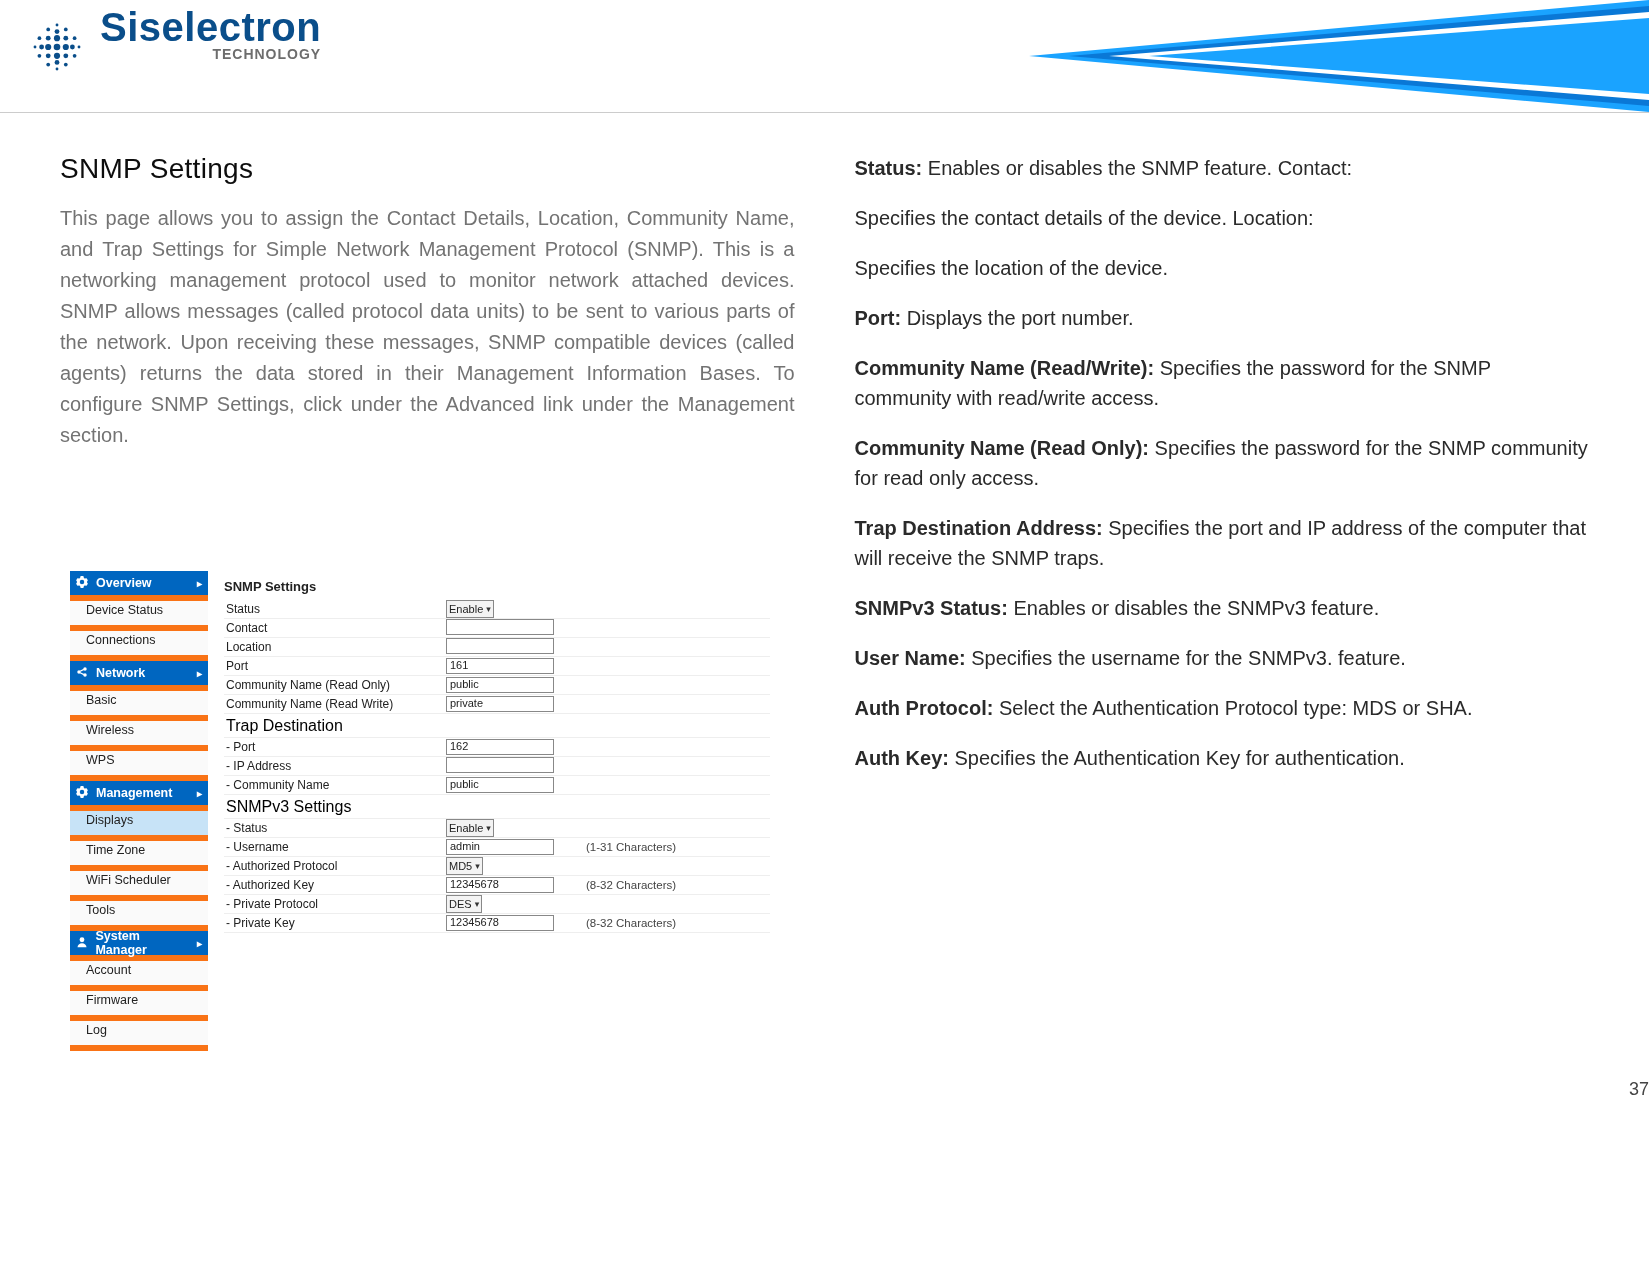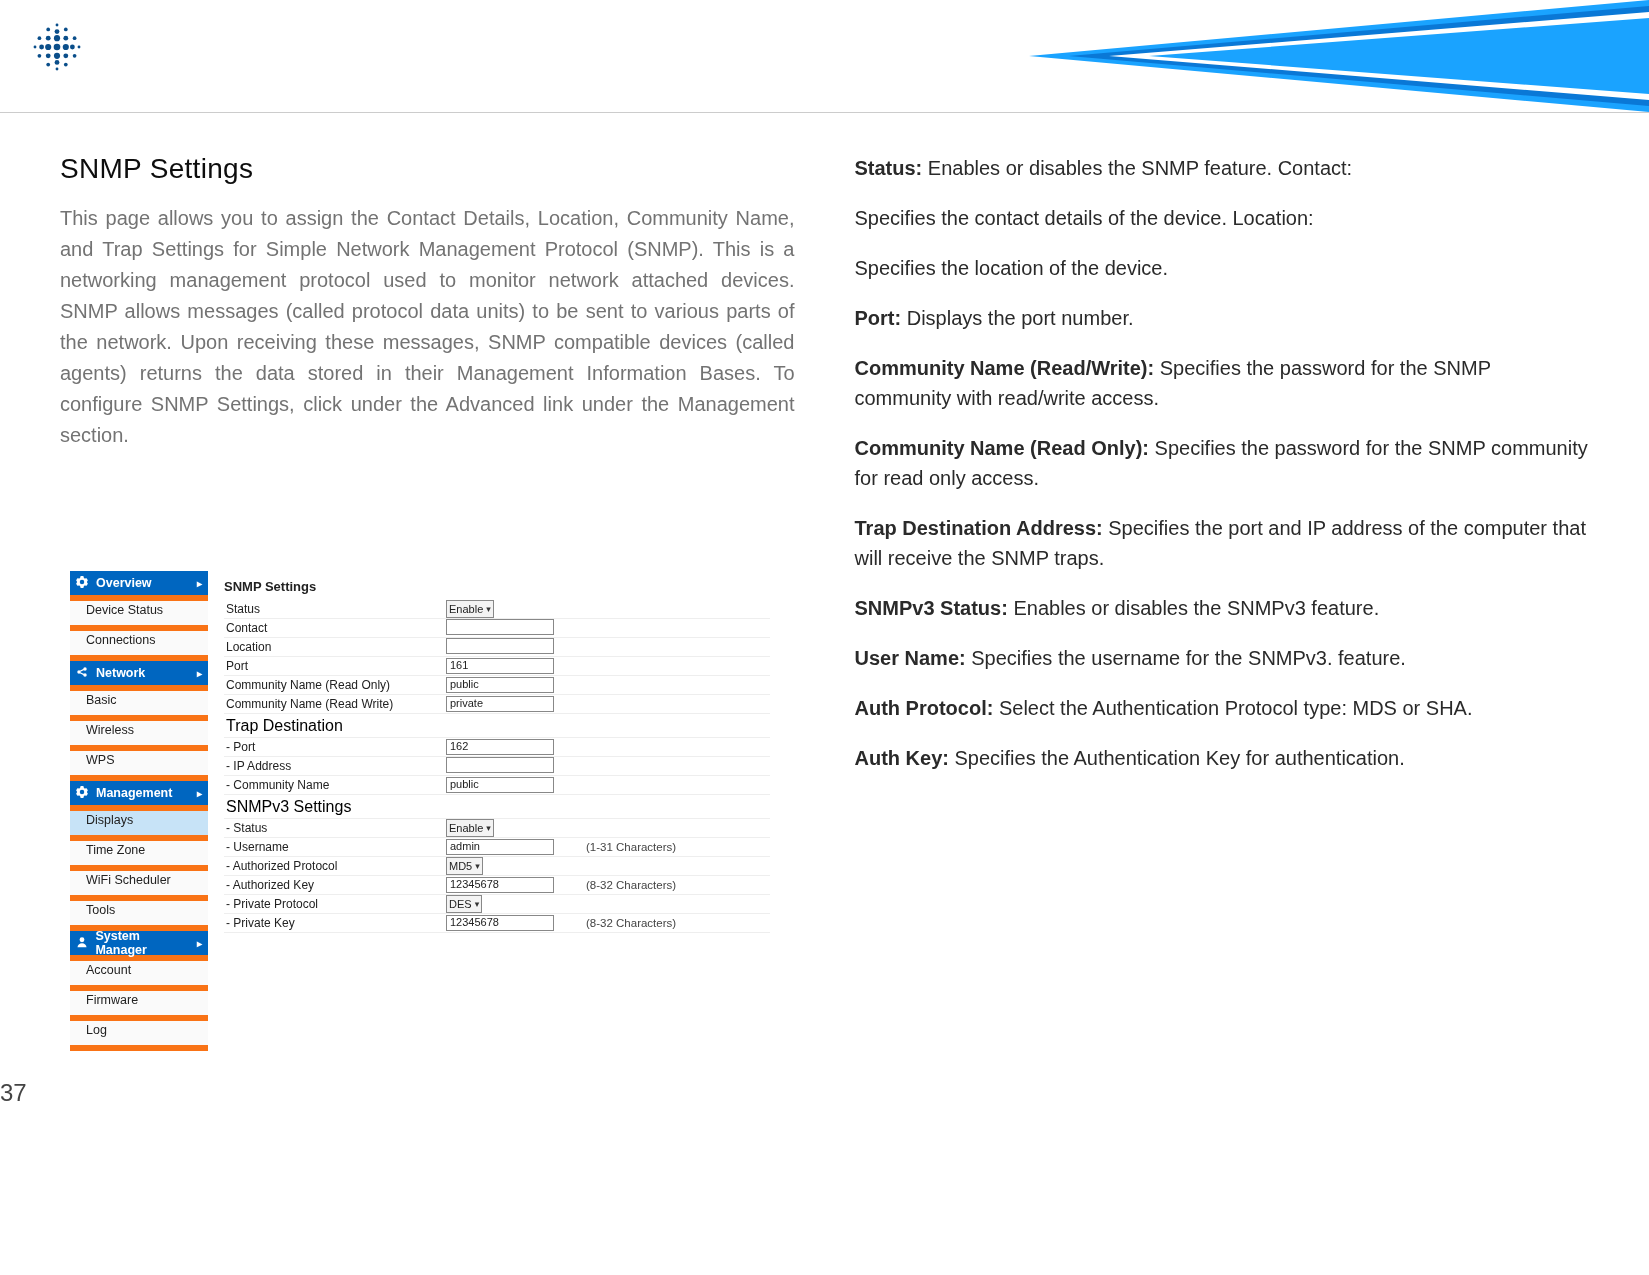--- a/index.html
+++ b/index.html
@@ -28,21 +28,21 @@
     .chev { font-size:10px; color:#fff; }
     .panel-title { font-size:13px; font-weight:700; margin:4px 0 6px 0; }
     .field-row { display:flex; align-items:center; height:18px; font-size:12px; border-bottom:1px solid #eee; }
     .field-row .flabel { width:220px; padding-left:2px; }
     .field-row .fctrl { width:120px; }
     .field-row .fhint { padding-left:20px; color:#444; font-size:11.5px; }
     .fake-select { display:inline-flex; align-items:center; border:1px solid #888; height:16px; font-size:11px; padding:0 2px; background:#f3f3f3; }
     .fake-select .caret { font-size:9px; margin-left:3px; color:#333; }
     .fake-input { display:inline-block; border:1px solid #888; height:14px; font-size:11px; padding:0 3px; background:#fff; min-width:100px; }
     .group { font-size:16px; font-weight:400; padding:3px 2px 2px 2px; color:#000; border-bottom:1px solid #eee; }
-    .pagenum { text-align:left; font-size:24px; color:#444; padding:8px 0 20px 0; }
+    .pagenum { text-align:right; font-size:18px; color:#444; padding:8px 0 20px 0; }
   </style>
 </head>
 <body>
 <div class="page">
 
 <div class="banner">
   <svg class="banner-wedge" viewBox="0 0 620 112" preserveAspectRatio="none">
     <polygon points="0,56 620,0 620,112" fill="#1aa3ff"></polygon>
     <polygon points="40,56 620,6 620,106" fill="#0a78d6"></polygon>
     <polygon points="80,56 620,12 620,100" fill="#ffffff"></polygon>
@@ -71,20 +71,24 @@
         <circle cx="22" cy="14" r="1.7"></circle>
             <circle cx="38" cy="14" r="1.7"></circle>
         <circle cx="22" cy="46" r="1.7"></circle>
             <circle cx="38" cy="46" r="1.7"></circle>
         <circle cx="10" cy="30" r="1.3"></circle>
             <circle cx="50" cy="30" r="1.3"></circle>
         <circle cx="30" cy="10" r="1.3"></circle>
             <circle cx="30" cy="50" r="1.3"></circle>
       </g>
     </svg>
+    <div>
+      <div class="brand-name">Siselectron</div>
+      <div class="brand-sub">TECHNOLOGY</div>
+    </div>
   </div>
 </div>
 
 <div class="columns">
 
   <div class="col">
     <h1>SNMP Settings</h1>
     <div class="body">This page allows you to assign the Contact Details, Location, Community Name, and Trap Settings for Simple Network Management Protocol (SNMP). This is a networking management protocol used to monitor network attached devices. SNMP allows messages (called protocol data units) to be sent to various parts of the network. Upon receiving these messages, SNMP compatible devices (called agents) returns the data stored in their Management Information Bases. To configure SNMP Settings, click under the Advanced link under the Management section.</div>
 
     <div class="screenshot">

